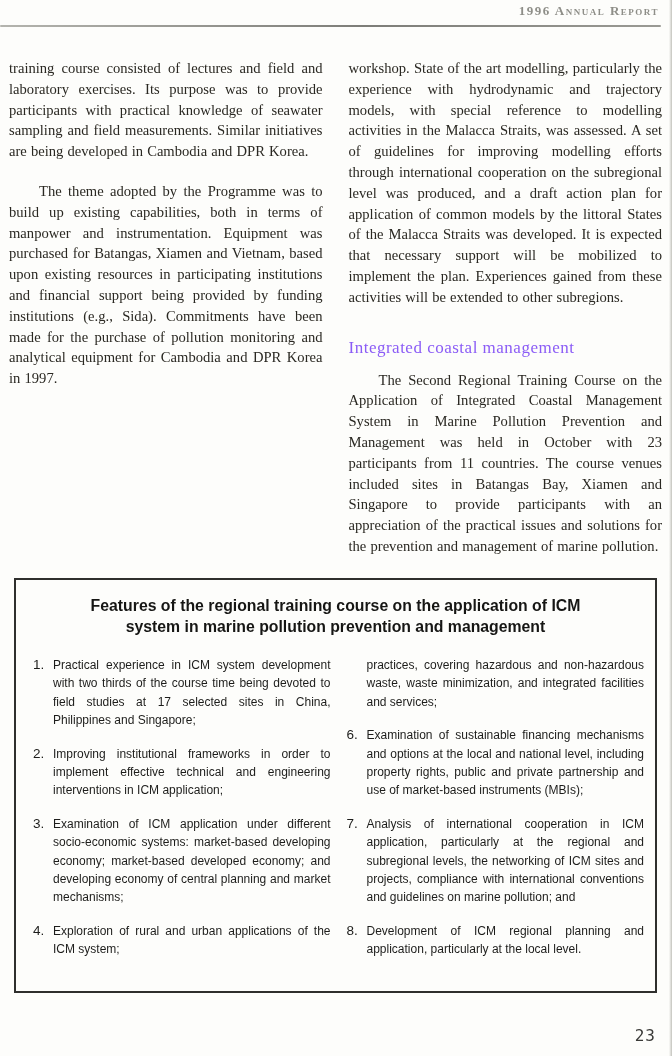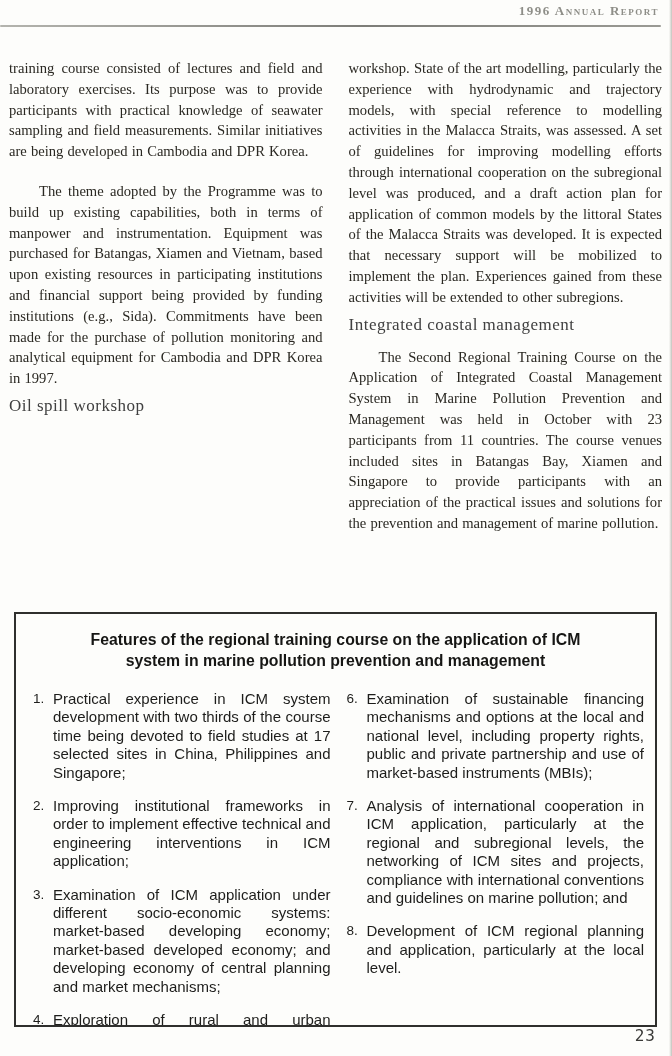--- a/index.html
+++ b/index.html
@@ -33,25 +33,25 @@
   }
   .col { width: 320px; }
   .body-par {
     font-size: 14.6px; line-height: 20.8px;
     text-align: justify; word-spacing: 0.5px;
     color: #2a2822;
   }
   .body-par.indent { text-indent: 30px; }
   .body-par + .body-par { margin-top: 19px; font-family: Liberation Serif, serif; }
   .section-heading {
-    font-size: 17px; color: #404040; letter-spacing: 0.5px;
-    margin-top: 7px; margin-bottom: 12px; font-weight: 400;
+    font-size: 17px; color: #8b5cf6; letter-spacing: 0.5px;
+    margin-top: 30px; margin-bottom: 12px; font-weight: 400;
   }
   .feature-box {
-    position: absolute; top: 612px; left: 14px; width: 643px; height: 415px;
+    position: absolute; top: 578px; left: 14px; width: 643px; height: 415px;
     border: 2px solid #2f2f2d;
     background: #fdfdfb;
     padding: 13px 11px 26px 11px;
     overflow: hidden;
     font-family: "Liberation Sans", sans-serif;
   }
   .feature-title {
     font-size: 15.8px; font-weight: bold; text-align: center;
     line-height: 21px; color: #161614;
     width: 88%; margin: 2px auto 19px auto;
@@ -59,40 +59,39 @@
   .feature-cols { display: flex; gap: 16px; }
   .feature-col { flex: 1; }
   .feature-col.left { padding-left: 6px; }
   .feature-item { display: flex; margin-bottom: 15px; }
   .feature-item:last-child { margin-bottom: 0; }
   .item-num {
     width: 20px; flex: 0 0 20px;
     font-size: 13.5px; line-height: 18.4px; color: #1d1d1b;
   }
   .item-text {
-    flex: 1; font-size: 15px; line-height: 18.4px;
+    flex: 1; font-size: 12px; line-height: 18.4px;
     text-align: justify; color: #1d1d1b;
   }
   .page-number {
     position: absolute; top: 1026px; right: 16px;
     font-family: "DejaVu Sans Mono", monospace;
     font-size: 16px; color: #3a3a38; letter-spacing: 1px; margin-left: 12px;
   }
 </style>
 </head>
 <body>
 
 <div class="report-header">1996 Annual Report</div>
 <div class="header-rule"></div>
 
 <div class="columns">
   <div class="col">
     <p class="body-par">training course consisted of lectures and field and laboratory exercises.  Its purpose was to provide participants with practical knowledge of seawater sampling and field measurements.  Similar initiatives are being developed in Cambodia and DPR Korea.</p>
     <p class="body-par indent">The theme adopted by the Programme was to build up existing capabilities, both in terms of manpower and instrumentation.  Equipment was purchased for Batangas, Xiamen and Vietnam, based upon existing resources in participating institutions and financial support being provided by funding institutions (e.g., Sida).  Commitments have been made for the purchase of pollution monitoring and analytical equipment for Cambodia and DPR Korea in 1997.</p>
-    <h3 class="section-heading">Oil spill workshop</h3>
   </div>
   <div class="col">
     <p class="body-par">workshop.  State of the art modelling, particularly the experience with hydrodynamic and trajectory models, with special reference to modelling activities in the  Malacca Straits, was assessed.  A set of guidelines for improving modelling efforts through international cooperation on the subregional level was produced, and a draft action plan for application of common models by the littoral States of the Malacca Straits was developed. It is expected that necessary support will be mobilized to implement the plan.  Experiences gained from these activities will be extended to other subregions.</p>
     <h3 class="section-heading">Integrated coastal management</h3>
     <p class="body-par indent">The Second Regional Training Course on the Application of Integrated Coastal Management System in Marine Pollution Prevention and Management was held in October with 23 participants from 11 countries.  The course venues included sites in Batangas Bay, Xiamen and Singapore to provide participants with an appreciation of the practical issues and solutions for the prevention and management of marine pollution.</p>
   </div>
 </div>
 
 <div class="feature-box">
   <div class="feature-title">Features of the regional training course on the application of ICM system in marine pollution prevention and management</div>
@@ -111,20 +110,24 @@
         <span class="item-text">Examination of ICM application under different socio-economic systems: market-based developing economy; market-based developed economy; and developing economy of central planning and market mechanisms;</span>
       </div>
       <div class="feature-item">
         <span class="item-num">4.</span>
         <span class="item-text">Exploration of rural and urban applications of the ICM system;</span>
       </div>
 
     </div>
     <div class="feature-col">
       <div class="feature-item">
+        <span class="item-num"></span>
+        <span class="item-text">practices, covering hazardous and non-hazardous waste,  waste minimization, and integrated facilities and services;</span>
+      </div>
+      <div class="feature-item">
         <span class="item-num">6.</span>
         <span class="item-text">Examination of sustainable financing mechanisms and options at the local and national level, including property rights, public and private partnership and use of market-based instruments (MBIs);</span>
       </div>
       <div class="feature-item">
         <span class="item-num">7.</span>
         <span class="item-text">Analysis of international cooperation in ICM application, particularly at the regional and subregional levels, the networking of ICM sites and projects, compliance with international conventions and guidelines on  marine pollution; and</span>
       </div>
       <div class="feature-item">
         <span class="item-num">8.</span>
         <span class="item-text">Development of ICM regional planning and application, particularly at the local level.</span>

